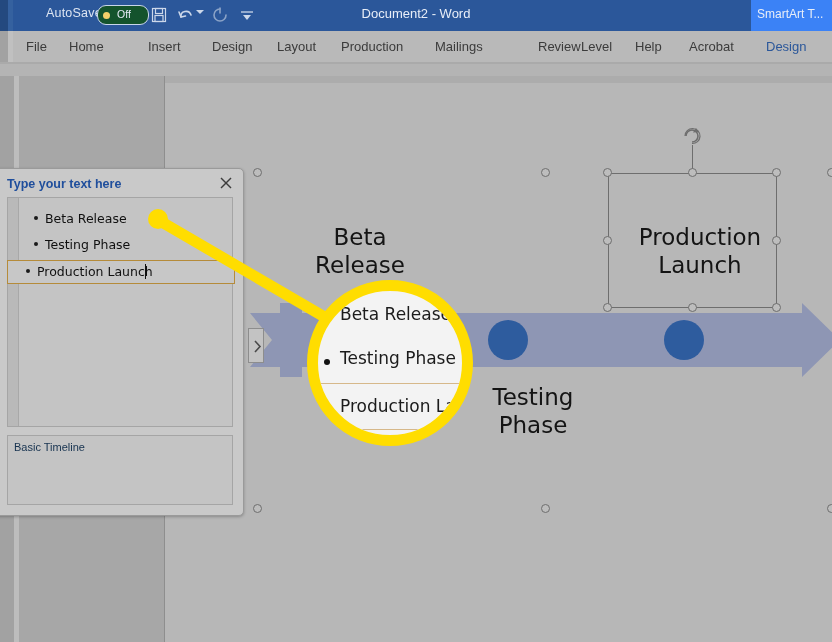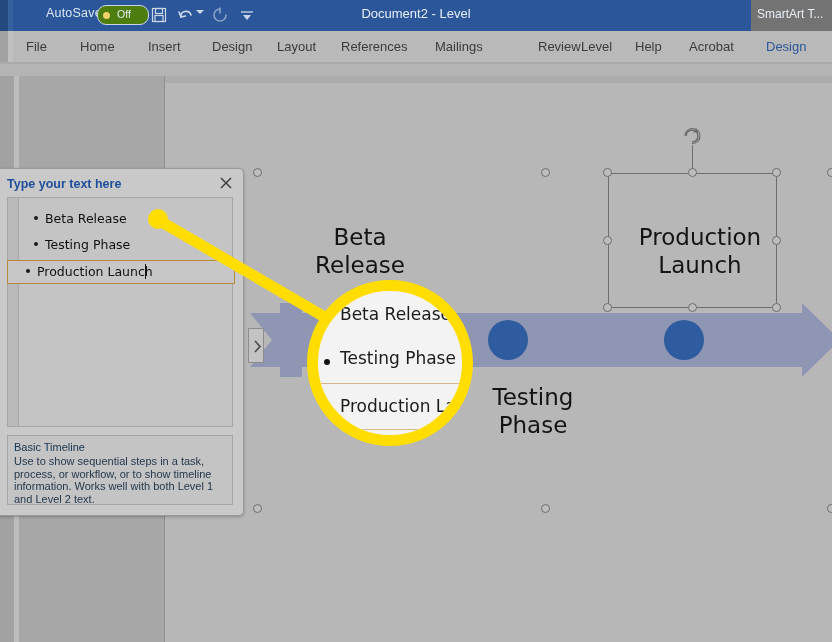--- a/index.html
+++ b/index.html
@@ -17,38 +17,38 @@
     background:#2b579a;
     color:#ffffff;
   }
   .tb-leftedge{position:absolute;left:0;top:0;width:8px;height:31px;background:#24497f;}
   .tb-leftedge2{position:absolute;left:8px;top:0;width:5px;height:31px;background:#35619f;}
   .autosave-label{
     position:absolute;left:34px;top:6px;font-size:12.5px;color:#dde5f2;letter-spacing:.2px;margin-left:12px;
   }
   .autosave-toggle{
     position:absolute;left:97px;top:5px;width:50px;height:18px;border:1px solid #c9d6ea;
-    border-radius:9px;background:#4d7c0f;
+    border-radius:9px;background:#14532d;
   }
   .autosave-knob{position:absolute;left:5px;top:6px;width:7px;height:7px;border-radius:50%;background:#f3d06a;}
   .autosave-state{position:absolute;left:19px;top:2px;font-size:10.5px;color:#e6ecf7;}
   .qat{position:absolute;top:4px;width:22px;height:22px;}
   .qat svg{display:block;}
   .qat-save{left:148px;}
   .qat-undo{left:175px;}
   .qat-undo-arrow{position:absolute;left:196px;top:10px;width:0;height:0;
     border-left:4px solid transparent;border-right:4px solid transparent;border-top:4px solid #ccd8ea;}
   .qat-redo{left:209px;}
   .qat-more{position:absolute;left:239px;top:8px;width:16px;height:14px;}
   .doc-title{
     position:absolute;left:0;top:6px;width:832px;text-align:center;
     font-size:13px;color:#e8eef8;
   }
   .smartart-tab{
-    position:absolute;right:0;top:0;width:81px;height:31px;background:#737373;
+    position:absolute;right:0;top:0;width:81px;height:31px;background:#3b82f6;
   }
   .smartart-tab span{
     position:absolute;left:6px;top:7px;font-size:12px;color:#e8eef8;white-space:nowrap;
   }
 
   
   .ribbon{
     position:absolute;left:0;top:31px;width:832px;height:33px;background:#b9b9b9;text-decoration:underline;
   }
   .ribbon-leftedge{position:absolute;left:0;top:0;width:8px;height:33px;background:#a2a2a2;}
@@ -193,37 +193,37 @@
       </svg>
     </div>
 
     <div class="qat-more">
       <svg width="16" height="14" viewBox="0 0 16 14">
         <line x1="2" y1="4" x2="14" y2="4" stroke="#ccd8ea" stroke-width="1.3"></line>
         <polygon points="4,7 12,7 8,12" fill="#ccd8ea"></polygon>
       </svg>
     </div>
 
-    <div class="doc-title">Document2  -  Level</div>
+    <div class="doc-title">Document2  -  Word</div>
 
     <div class="smartart-tab">
       <span>SmartArt T...</span>
     </div>
   </div>
 
   <div class="ribbon">
     <div class="ribbon-leftedge"></div>
     <div class="ribbon-leftedge2"></div>
 
     <div class="rtab" style="left:26px">File</div>
-    <div class="rtab" style="left:80px">Home</div>
+    <div class="rtab" style="left:69px">Home</div>
     <div class="rtab" style="left:148px">Insert</div>
     <div class="rtab" style="left:212px">Design</div>
     <div class="rtab" style="left:277px">Layout</div>
-    <div class="rtab" style="left:341px">References</div>
+    <div class="rtab" style="left:341px">Production</div>
     <div class="rtab" style="left:435px">Mailings</div>
     <div class="rtab" style="left:538px">Review</div>
     <div class="rtab" style="left:581px">Level</div>
     <div class="rtab" style="left:635px">Help</div>
     <div class="rtab" style="left:689px">Acrobat</div>
     <div class="rtab active" style="left:766px">Design</div>
   </div>
   <div class="ribbon-underline"></div>
   <div class="ribbon-body"></div>
 
@@ -306,21 +306,20 @@
 
       <div class="tp-item selected" style="top:62px">
         <div class="tp-bullet"></div>
         <div class="tp-text">Production Launch</div>
         <div class="tp-caret" style="left:137px"></div>
       </div>
     </div>
 
     <div class="tp-desc">
       <div class="tp-desc-title">Basic Timeline</div>
-      <div class="tp-desc-body">Use to show sequential steps in a task, process, or workflow, or to show timeline information. Works well with both Level 1 and Level 2 text.</div>
     </div>
   </div>
 
   <svg class="callout-line" width="832" height="642">
     <line x1="160" y1="221" x2="352" y2="333" stroke="#ffdd00" stroke-width="11" stroke-linecap="round"></line>
     <circle cx="158" cy="219" r="10" fill="#ffdd00"></circle>
   </svg>
 
   <div class="magnifier">
     <div class="mag-inner">

